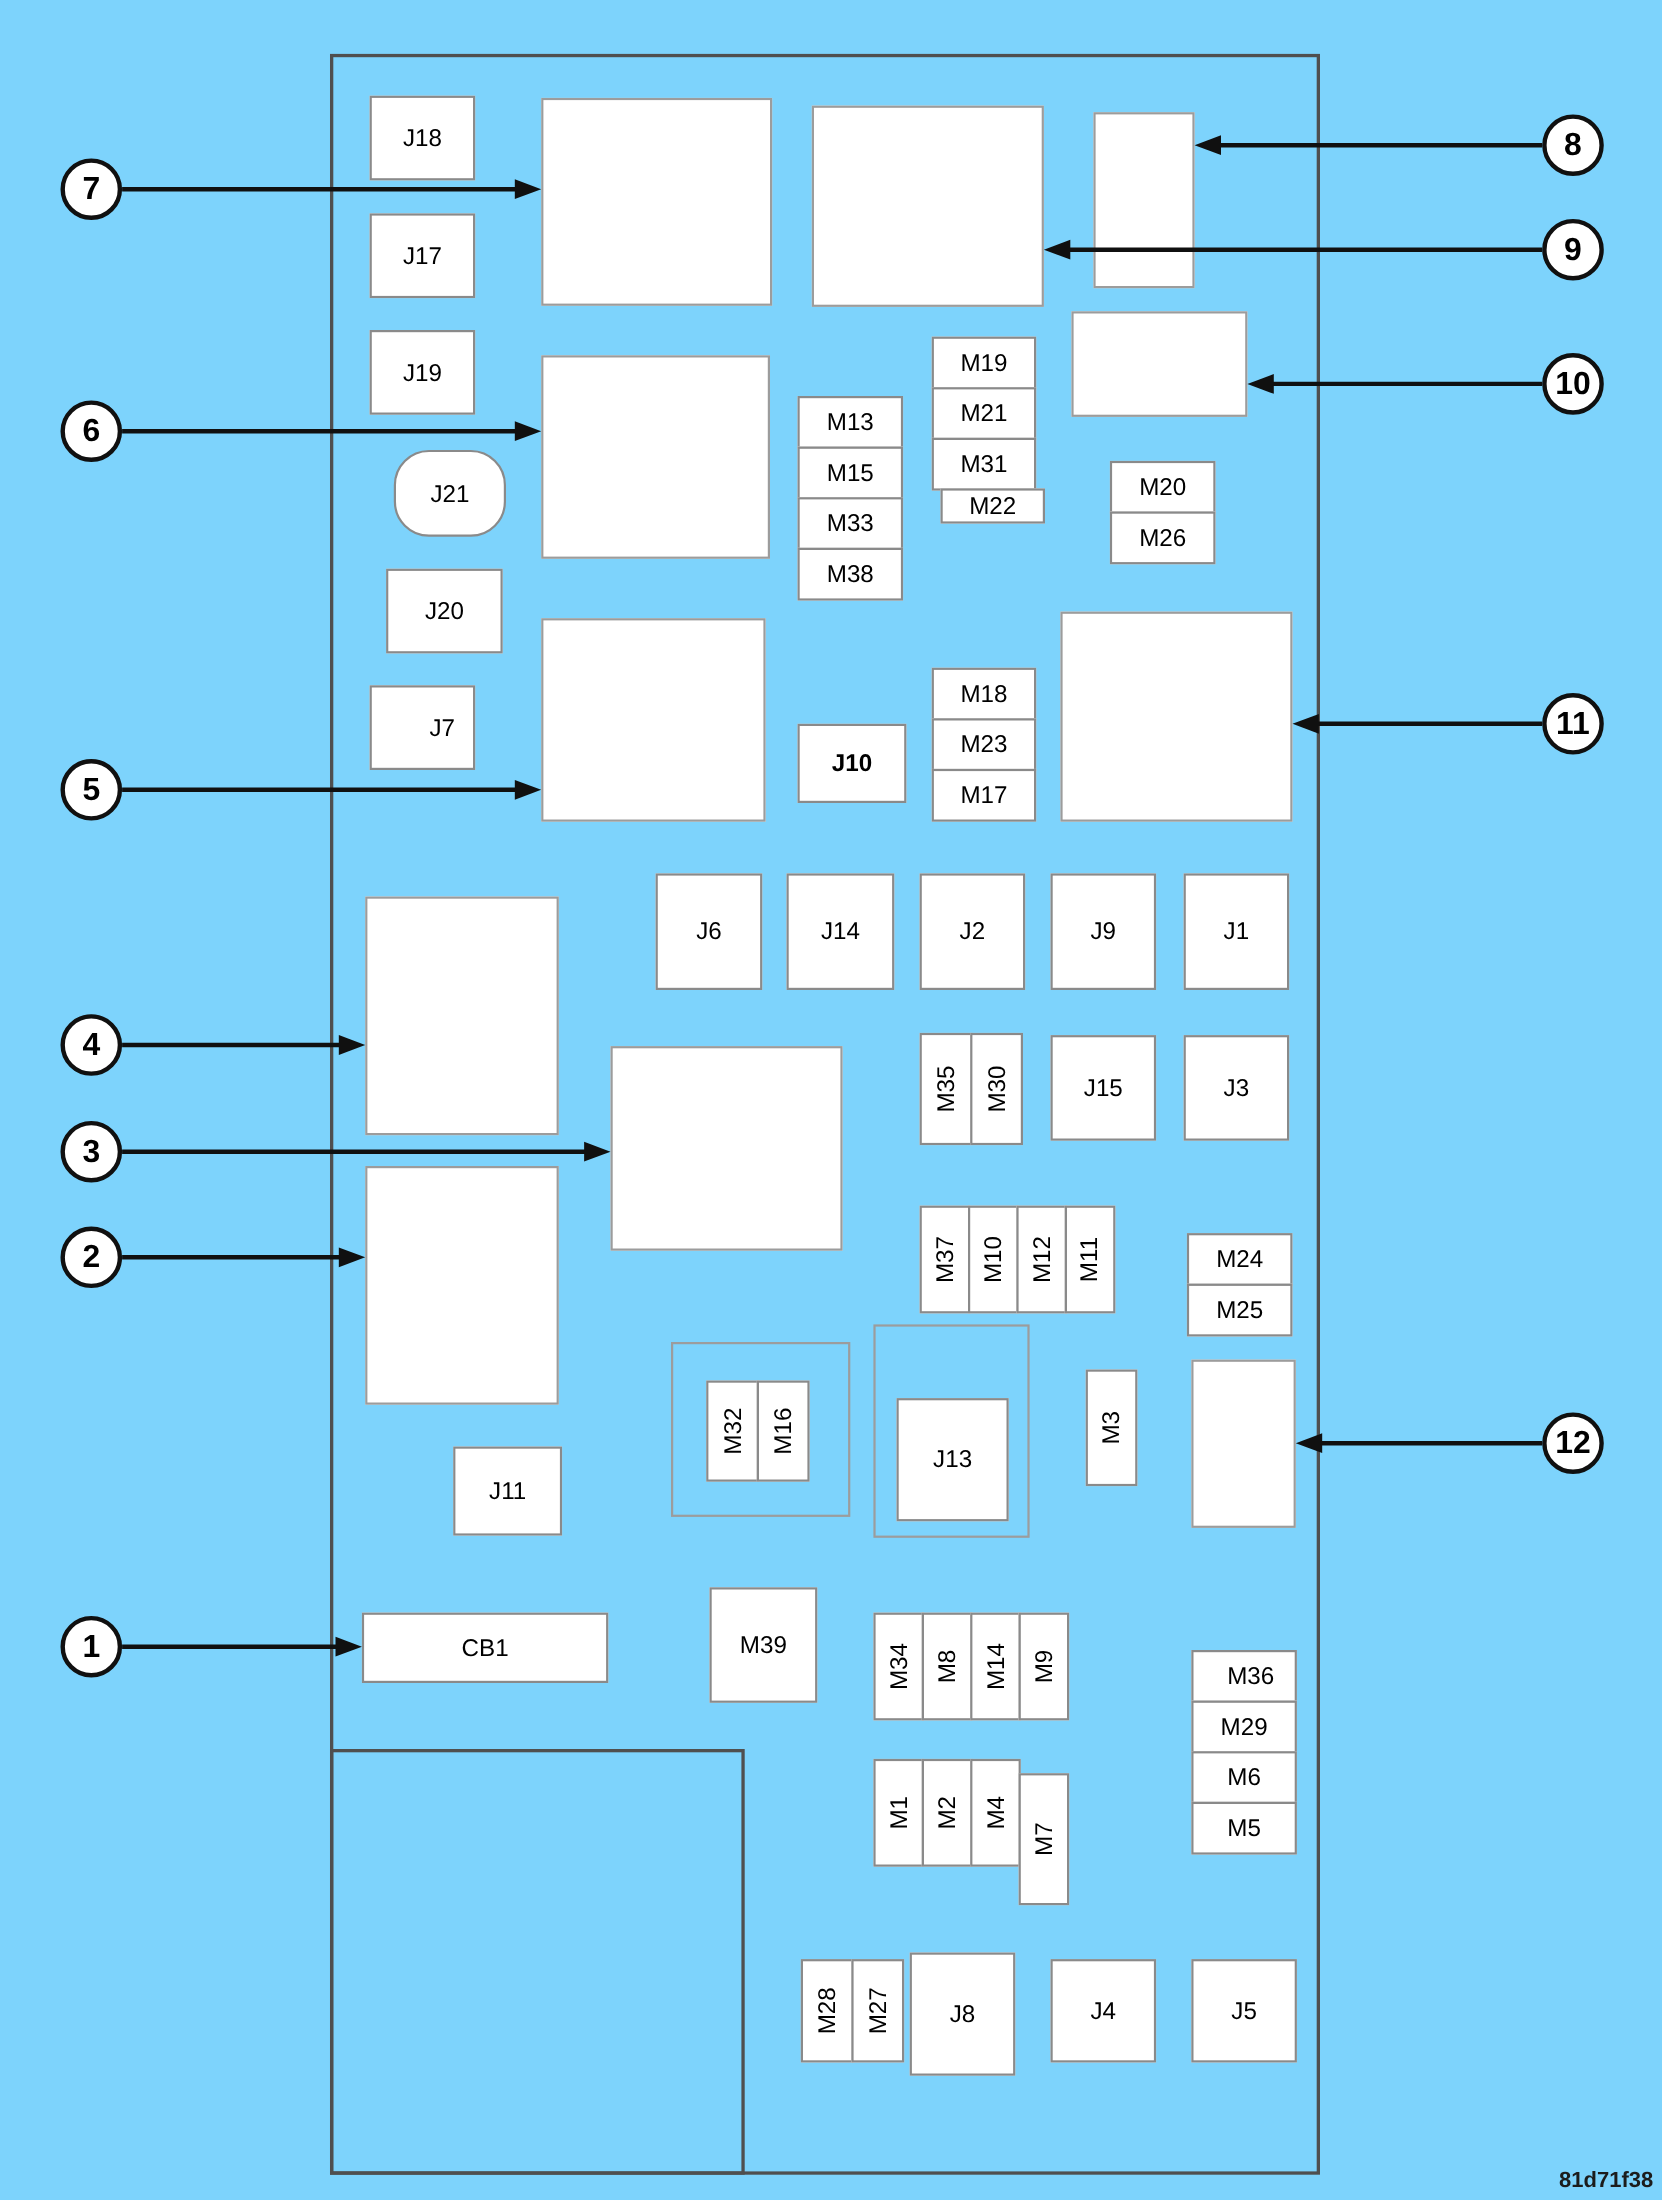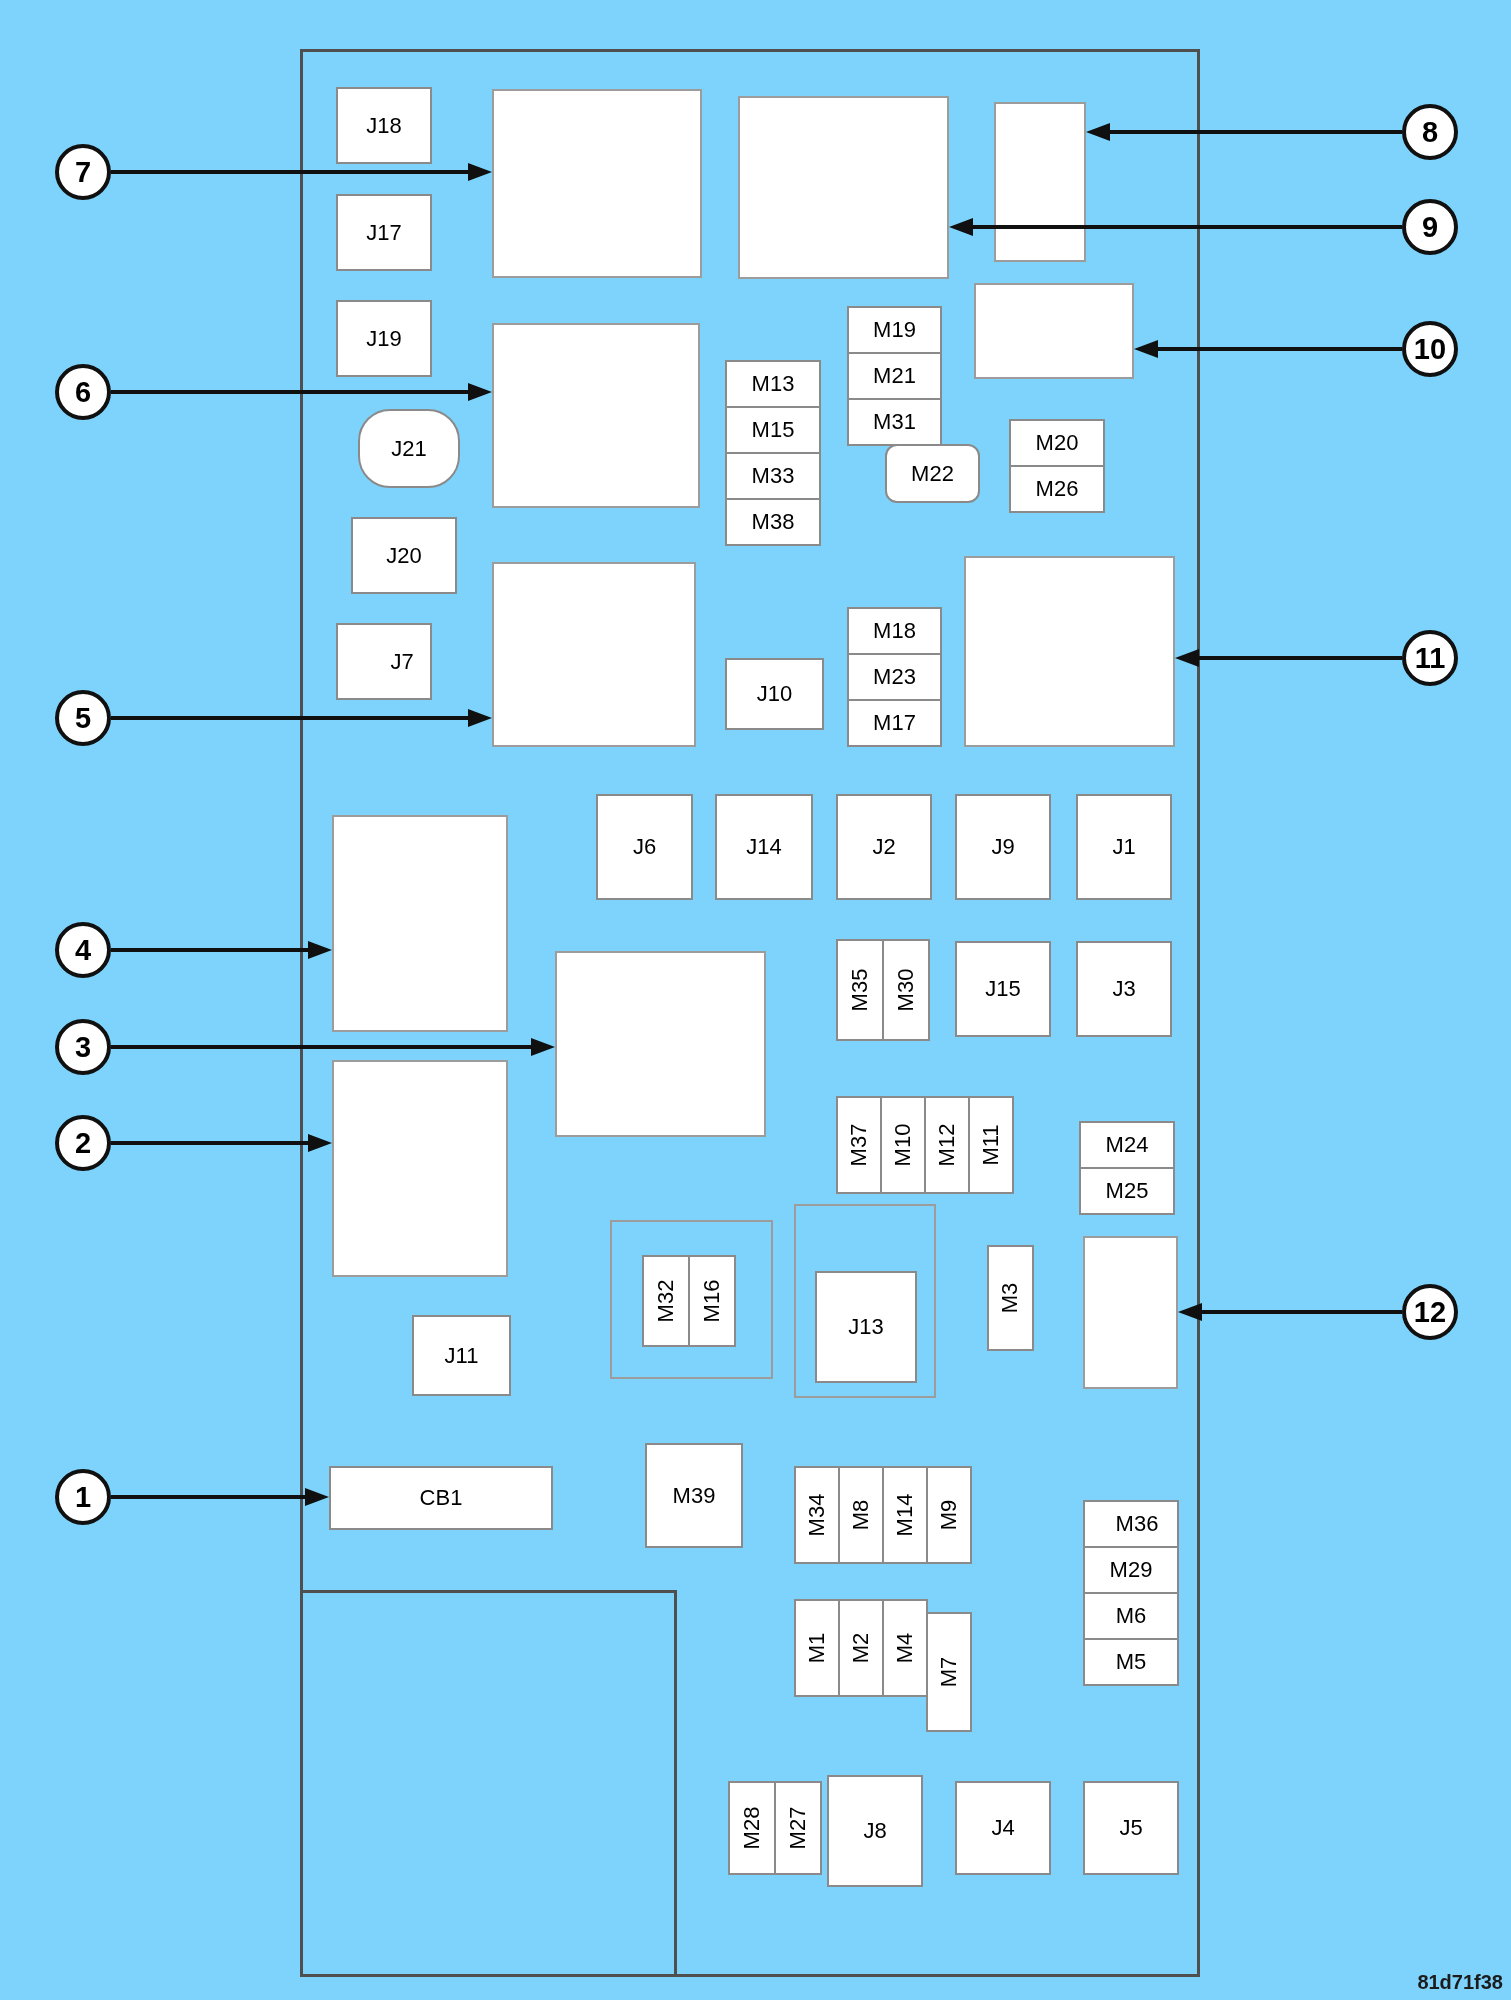--- a/index.html
+++ b/index.html
@@ -70,30 +70,30 @@
       </div>
       <div class="box fuse" style="left: 847px; top: 306px; width: 95px; height: 48px;">
         <span class="lbl">M19</span>
       </div>
       <div class="box fuse" style="left: 847px; top: 352px; width: 95px; height: 48px;">
         <span class="lbl">M21</span>
       </div>
       <div class="box fuse" style="left: 847px; top: 398px; width: 95px; height: 48px;">
         <span class="lbl">M31</span>
       </div>
-      <div class="box fuse" style="left: 885px; top: 444px; width: 95px; height: 59px; border-radius: 12px;">
+      <div class="box fuse" style="left: 855px; top: 444px; width: 95px; height: 32px;">
         <span class="lbl">M22</span>
       </div>
       <div class="box fuse" style="left: 1009px; top: 419px; width: 96px; height: 48px;">
         <span class="lbl">M20</span>
       </div>
       <div class="box fuse" style="left: 1009px; top: 465px; width: 96px; height: 48px;">
         <span class="lbl">M26</span>
       </div>
-      <div class="box fuse" style="left: 725px; top: 658px; width: 99px; height: 72px;">
+      <div class="box fuse" style="left: 725px; top: 658px; width: 99px; height: 72px; font-weight: bold;">
         <span class="lbl">J10</span>
       </div>
       <div class="box fuse" style="left: 847px; top: 607px; width: 95px; height: 48px; text-align: center;">
         <span class="lbl">M18</span>
       </div>
       <div class="box fuse" style="left: 847px; top: 653px; width: 95px; height: 48px;">
         <span class="lbl">M23</span>
       </div>
       <div class="box fuse" style="left: 847px; top: 699px; width: 95px; height: 48px;">
         <span class="lbl">M17</span>

